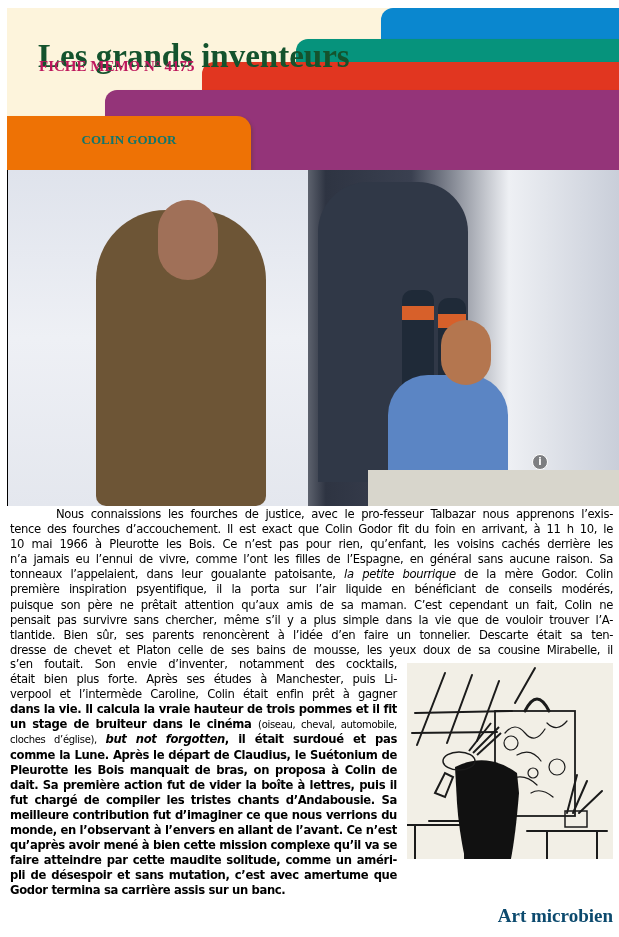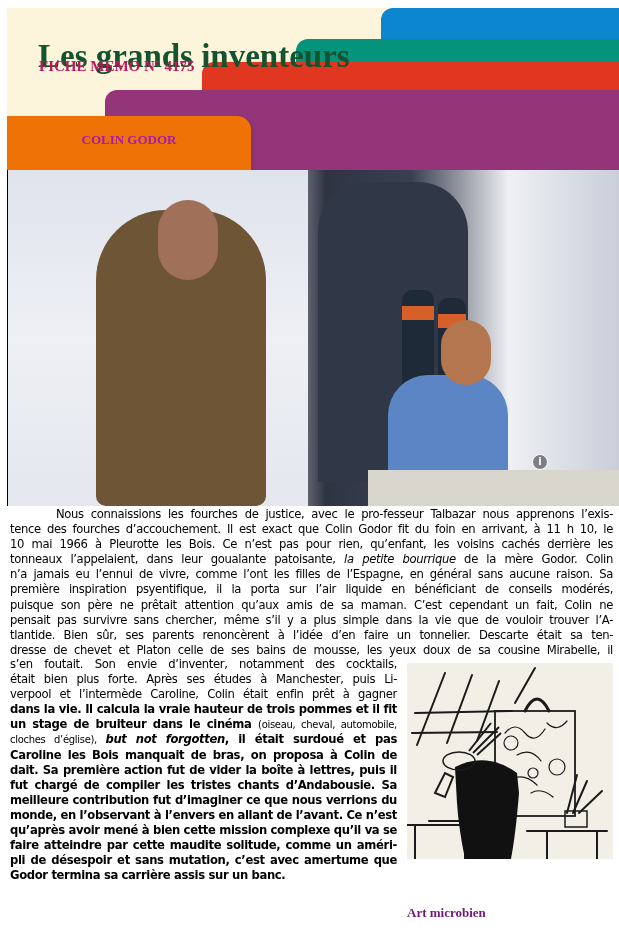--- a/index.html
+++ b/index.html
@@ -24,21 +24,21 @@
     font-size: 33px; color: #14532d; letter-spacing: 0px; white-space: nowrap; margin-top: 26px;
   }
   .memo {
     position: absolute; left: 32px; top: 50px;
     font-family: "Liberation Serif", serif; font-weight: bold;
     font-size: 15px; color: #be185d; white-space: nowrap;
   }
   .name {
     position: absolute; left: 0; top: 124px; width: 244px; text-align: center;
     font-family: "Liberation Serif", serif; font-weight: bold;
-    font-size: 13px; color: #a21caf; white-space: nowrap;
+    font-size: 13px; color: #0f766e; white-space: nowrap;
   }
 
   
   .photo {
     position: absolute; left: 7px; top: 170px; width: 612px; height: 336px;
     border-left: 1px solid #000; box-sizing: border-box; overflow: hidden;
     background: linear-gradient(90deg, #b8c0d3 0%, #e9ecf3 18%, #f0f2f6 40%, #2e3442 52%, #3a4050 66%, #eef0f4 82%, #c9ced9 100%);
   }
   .ph-wall-l { position: absolute; left: 0; top: 0; width: 300px; height: 336px;
     background: linear-gradient(180deg, #dfe3ec 0%, #eef0f5 50%, #e4e7ee 100%); }
@@ -75,22 +75,22 @@
   .it { font-style: italic; }
   .b { font-weight: bold; }
 
   
   .cartoon {
     position: absolute; left: 407px; top: 663px; width: 206px; height: 196px;
     background: #f2efe6; overflow: hidden;
   }
   .cartoon svg { position: absolute; left: 0; top: 0; }
   .caption {
-    position: absolute; left: 407px; top: 905px; width: 206px; text-align: left;
-    font-family: "Liberation Serif", serif; font-weight: bold; font-size: 13px; color: #701a75;
+    position: absolute; left: 407px; top: 905px; width: 206px; text-align: right;
+    font-family: "Liberation Serif", serif; font-weight: bold; font-size: 19px; color: #0c4a6e;
   }
 </style>
 </head>
 <body>
 
 <div class="banner">
   <div class="tab tab-blue"></div>
   <div class="tab tab-blue-ext"></div>
   <div class="tab tab-green"></div>
   <div class="tab tab-red"></div>
@@ -116,37 +116,38 @@
   <div class="ph-man2"></div>
   <div class="ph-man2-head"></div>
   <div class="ph-bench"></div>
   <div class="info-icon">i</div>
 </div>
 
 <div class="text text-full">
   <span class="line indent">Nous connaissions les fourches de justice, avec le pro-fesseur Talbazar nous apprenons l’exis-</span>
   <span class="line">tence des fourches d’accouchement. Il est exact que Colin Godor fit du foin en arrivant, à 11 h 10, le</span>
   <span class="line">10 mai 1966 à Pleurotte les Bois. Ce n’est pas pour rien, qu’enfant, les voisins cachés derrière les</span>
+  <span class="line">n’a jamais eu l’ennui de vivre, comme l’ont les filles de l’Espagne, en général sans aucune raison. Sa</span>
   <span class="line"><span>tonneaux l’appelaient, dans leur goualante patoisante, </span><span class="it">la petite bourrique</span><span> de la mère Godor. Colin</span></span>
-  <span class="line">n’a jamais eu l’ennui de vivre, comme l’ont les filles de l’Espagne, en général sans aucune raison. Sa</span>
   <span class="line">première inspiration psyentifique, il la porta sur l’air liquide en bénéficiant de conseils modérés,</span>
   <span class="line">puisque son père ne prêtait attention qu’aux amis de sa maman. C’est cependant un fait, Colin ne</span>
   <span class="line">pensait pas survivre sans chercher, même s’il y a plus simple dans la vie que de vouloir trouver l’A-</span>
   <span class="line">tlantide. Bien sûr, ses parents renoncèrent à l’idée d’en faire un tonnelier. Descarte était sa ten-</span>
   <span class="line">dresse de chevet et Platon celle de ses bains de mousse, les yeux doux de sa cousine Mirabelle, il</span>
 </div>
 
 <div class="text text-narrow">
   <span class="line">s’en foutait. Son envie d’inventer, notamment des cocktails,</span>
   <span class="line">était bien plus forte. Après ses études à Manchester, puis Li-</span>
   <span class="line">verpool et l’intermède Caroline, Colin était enfin prêt à gagner</span>
   <span class="line b">dans la vie. Il calcula la vraie hauteur de trois pommes et il fit</span>
   <span class="line b"><span>un stage de bruiteur dans le cinéma </span><span class="small" style="font-weight:normal">(oiseau, cheval, automobile,</span></span>
   <span class="line b"><span class="small" style="font-weight:normal">cloches d’église), </span><span class="it">but not forgotten</span><span>, il était surdoué et pas</span></span>
-  <span class="line b">Caroline les Bois manquait de bras, on proposa à Colin de</span>
+  <span class="line b">comme la Lune. Après le départ de Claudius, le Suétonium de</span>
+  <span class="line b">Pleurotte les Bois manquait de bras, on proposa à Colin de</span>
   <span class="line b">dait. Sa première action fut de vider la boîte à lettres, puis il</span>
   <span class="line b">fut chargé de compiler les tristes chants d’Andabousie. Sa</span>
   <span class="line b">meilleure contribution fut d’imaginer ce que nous verrions du</span>
   <span class="line b">monde, en l’observant à l’envers en allant de l’avant. Ce n’est</span>
   <span class="line b">qu’après avoir mené à bien cette mission complexe qu’il va se</span>
   <span class="line b">faire atteindre par cette maudite solitude, comme un améri-</span>
   <span class="line b">pli de désespoir et sans mutation, c’est avec amertume que</span>
   <span class="line b last">Godor termina sa carrière assis sur un banc.</span>
 </div>
 

